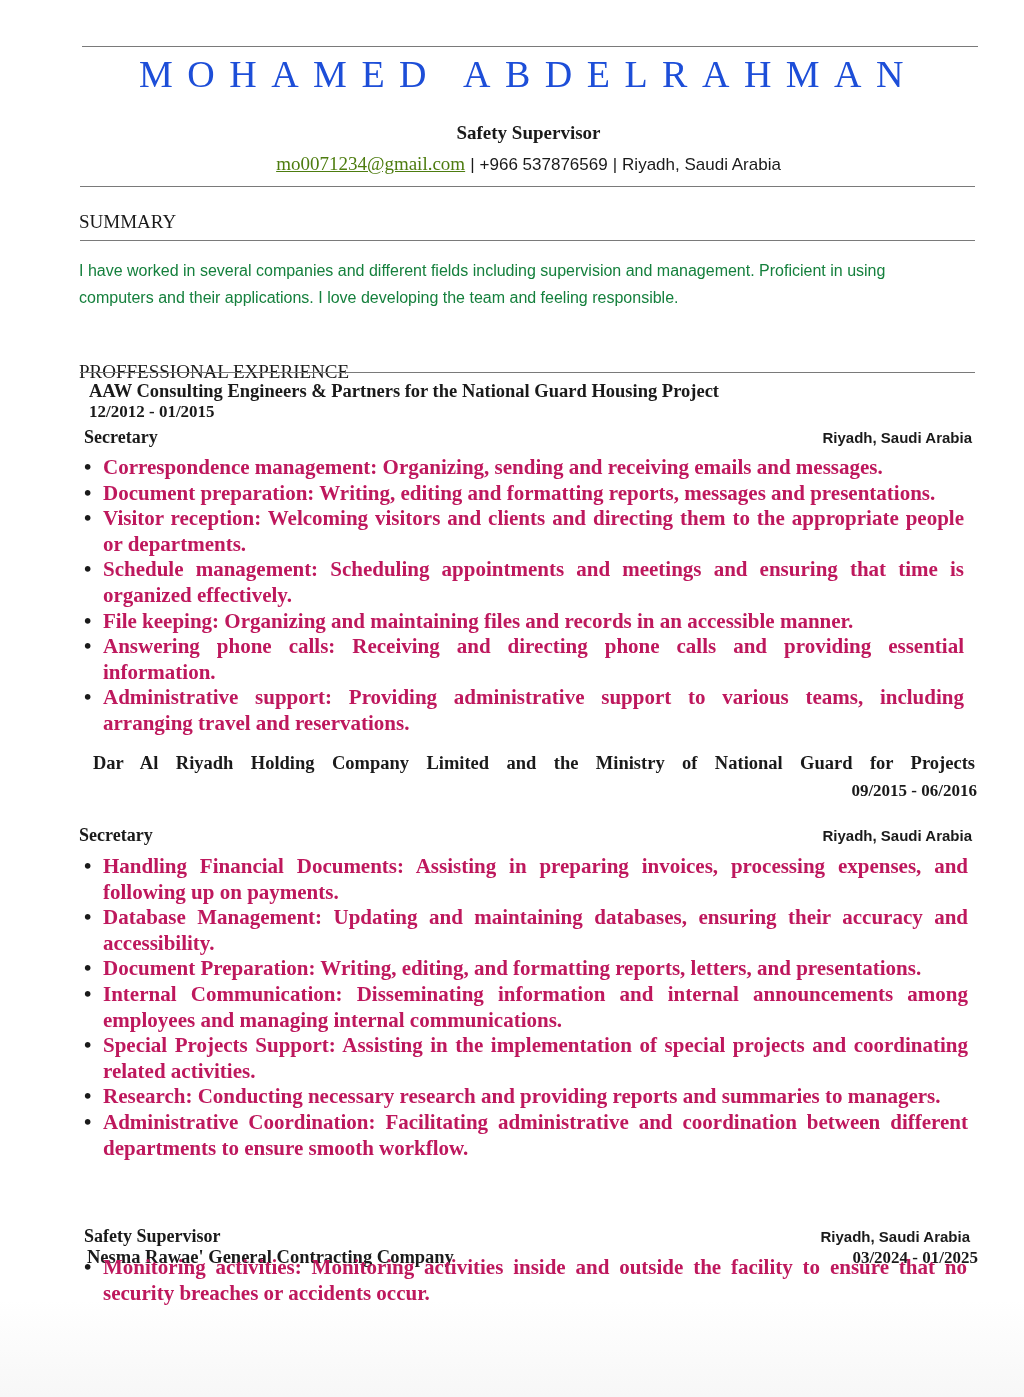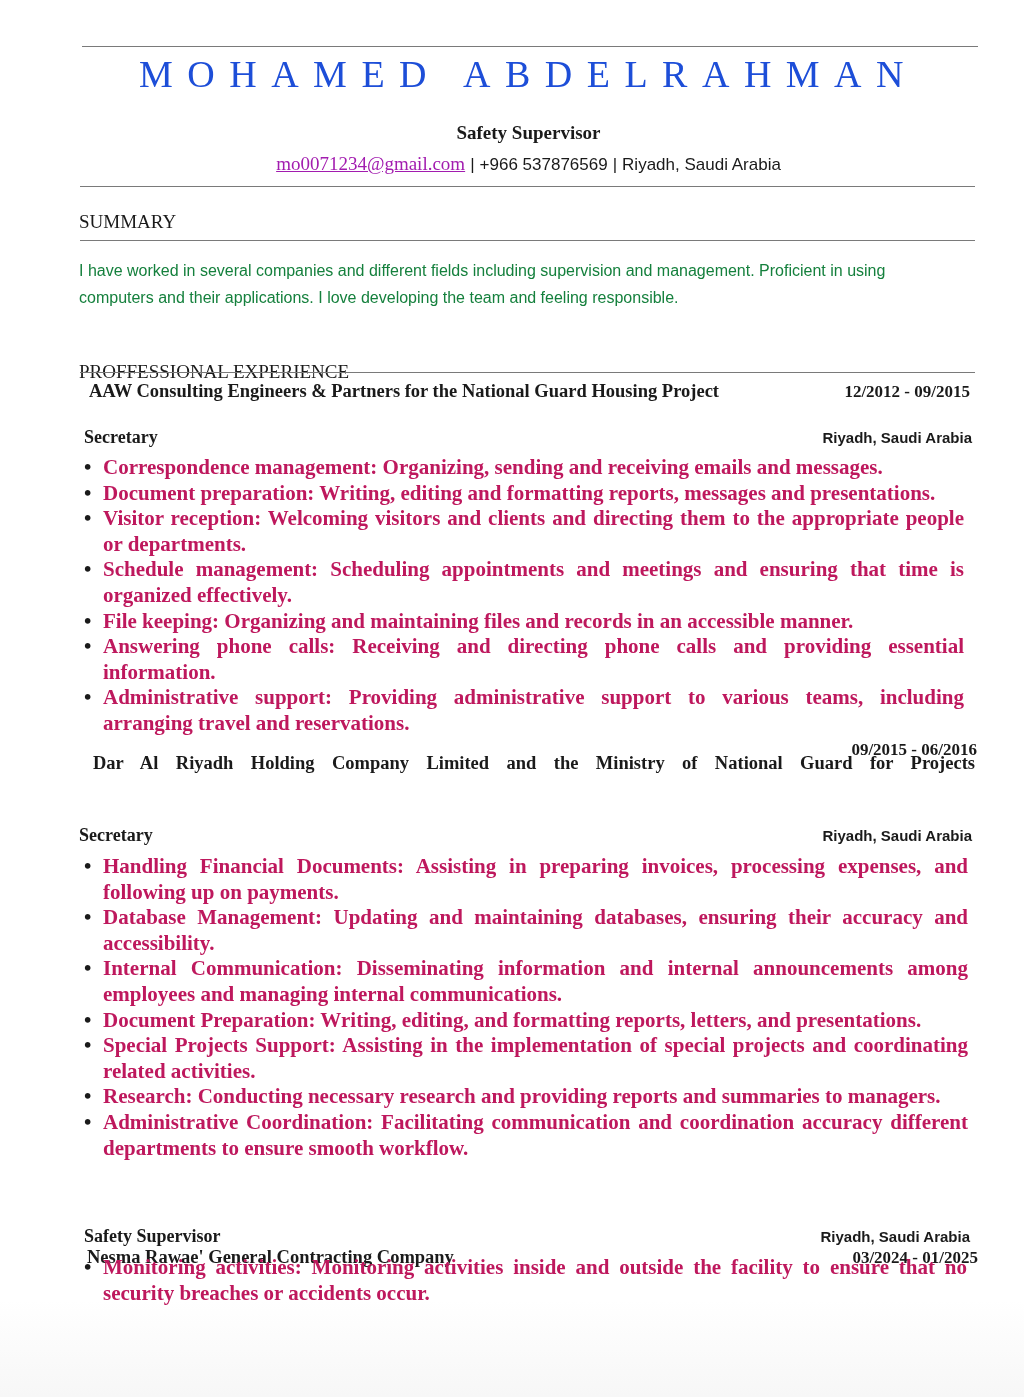--- a/index.html
+++ b/index.html
@@ -7,21 +7,21 @@
          font-family: "Liberation Serif", serif; color: #1a1a1a;
          background: linear-gradient(to bottom, #ffffff 0px, #ffffff 1300px, #f7f7f7 1397px); }
   .page { position: absolute; left: 0; top: 0; width: 1024px; height: 1397px; }
   .rule { position: absolute; height: 0; border-top: 1.5px solid #7a7a7a; }
   .name { position: absolute; top: 52px; left: 80px; width: 897px; text-align: center;
           font-size: 38px; letter-spacing: 14.5px; font-weight: 400; color: #1d4ed8; }
   .jobtitle { position: absolute; top: 122px; left: 80px; width: 897px; text-align: center;
               font-size: 19px; font-weight: 700; }
   .contact { position: absolute; top: 153px; left: 80px; width: 897px; text-align: center;
              font-size: 17px; font-family: "Liberation Sans", sans-serif; }
-  .contact a { font-family: "Liberation Serif", serif; font-size: 19px; color: #a21caf; text-decoration: underline; }
+  .contact a { font-family: "Liberation Serif", serif; font-size: 19px; color: #4d7c0f; text-decoration: underline; }
   .contact .sep { margin: 0 5px; }
   .sec-head { position: absolute; left: 79px; font-size: 19px; font-weight: 400; color: #1a1a1a; }
   .summary { position: absolute; left: 79px; top: 257px; width: 880px; font-family: "Liberation Sans", sans-serif;
              font-size: 16px; line-height: 27px; color: #15803d; }
   .row { position: absolute; display: flex; justify-content: space-between; align-items: baseline; }
   .company { font-size: 18.5px; font-weight: 700; }
   .dates { font-size: 17px; font-weight: 700; }
   .role { font-size: 18px; font-weight: 700; }
   .loc { font-family: "Liberation Sans", sans-serif; font-size: 15px; font-weight: 700; }
   ul.bullets { position: absolute; margin: 0; padding: 0; list-style: none; font-size: 21px; line-height: 25.6px; color: #be185d; font-weight: bold; }
@@ -44,52 +44,52 @@
   </div>
   <div class="rule" style="top:186px; left:80px; width:895px;"></div>
 
   <div class="sec-head" style="top:211px;">SUMMARY</div>
   <div class="rule" style="top:240px; left:80px; width:895px;"></div>
   <div class="summary">I have worked in several companies and different fields including supervision and management. Proficient in using computers and their applications. I love developing the team and feeling responsible.</div>
 
   <div class="sec-head" style="top:333px;margin-top:28px;">PROFFESSIONAL EXPERIENCE</div>
   <div class="rule" style="top:372px; left:80px; width:895px;"></div>
 
-  <div class="row" style="top:381px; left:89px; width:881px;">
+  <div class="row" style="top:381px; left:89px; width:881px;flex-direction:column;">
     <span class="company">AAW Consulting Engineers &amp; Partners for the National Guard Housing Project</span>
-    <span class="dates">12/2012 - 09/2015</span>
+    <span class="dates">12/2012 - 01/2015</span>
   </div>
   <div class="row" style="top:427px; left:84px; width:888px;">
     <span class="role">Secretary</span>
     <span class="loc">Riyadh, Saudi Arabia</span>
   </div>
   <ul class="bullets" style="top:455px; left:78px; width:886px;">
     <li>Correspondence management: Organizing, sending and receiving emails and messages.</li>
     <li>Document preparation: Writing, editing and formatting reports, messages and presentations.</li>
     <li>Visitor reception: Welcoming visitors and clients and directing them to the appropriate people or departments.</li>
     <li>Schedule management: Scheduling appointments and meetings and ensuring that time is organized effectively.</li>
     <li>File keeping: Organizing and maintaining files and records in an accessible manner.</li>
     <li>Answering phone calls: Receiving and directing phone calls and providing essential information.</li>
     <li>Administrative support: Providing administrative support to various teams, including arranging travel and reservations.</li>
   </ul>
 
   <div class="company-wrap" style="top:753px; left:93px; width:882px;">Dar Al Riyadh Holding Company Limited and the Ministry of National Guard for Projects</div>
-  <div class="dates-right" style="top:740px;margin-left:37px;">09/2015 - 06/2016</div>
+  <div class="dates-right" style="top:781px;margin-left:37px;">09/2015 - 06/2016</div>
   <div class="row" style="top:825px; left:79px; width:893px;">
     <span class="role">Secretary</span>
     <span class="loc">Riyadh, Saudi Arabia</span>
   </div>
   <ul class="bullets" style="top:854px; left:78px; width:890px;">
     <li>Handling Financial Documents: Assisting in preparing invoices, processing expenses, and following up on payments.</li>
     <li>Database Management: Updating and maintaining databases, ensuring their accuracy and accessibility.</li>
+    <li>Document Preparation: Writing, editing, and formatting reports, letters, and presentations.</li>
     <li>Internal Communication: Disseminating information and internal announcements among employees and managing internal communications.</li>
-    <li>Document Preparation: Writing, editing, and formatting reports, letters, and presentations.</li>
     <li>Special Projects Support: Assisting in the implementation of special projects and coordinating related activities.</li>
     <li>Research: Conducting necessary research and providing reports and summaries to managers.</li>
-    <li>Administrative Coordination: Facilitating communication and coordination accuracy different departments to ensure smooth workflow.</li>
+    <li>Administrative Coordination: Facilitating administrative and coordination between different departments to ensure smooth workflow.</li>
   </ul>
 
   <div class="row" style="top:1247px; left:87px; width:891px;">
     <span class="company">Nesma Rawae' General Contracting Company</span>
     <span class="dates">03/2024 - 01/2025</span>
   </div>
   <div class="row" style="top:1226px; left:84px; width:886px;">
     <span class="role">Safety Supervisor</span>
     <span class="loc">Riyadh, Saudi Arabia</span>
   </div>

